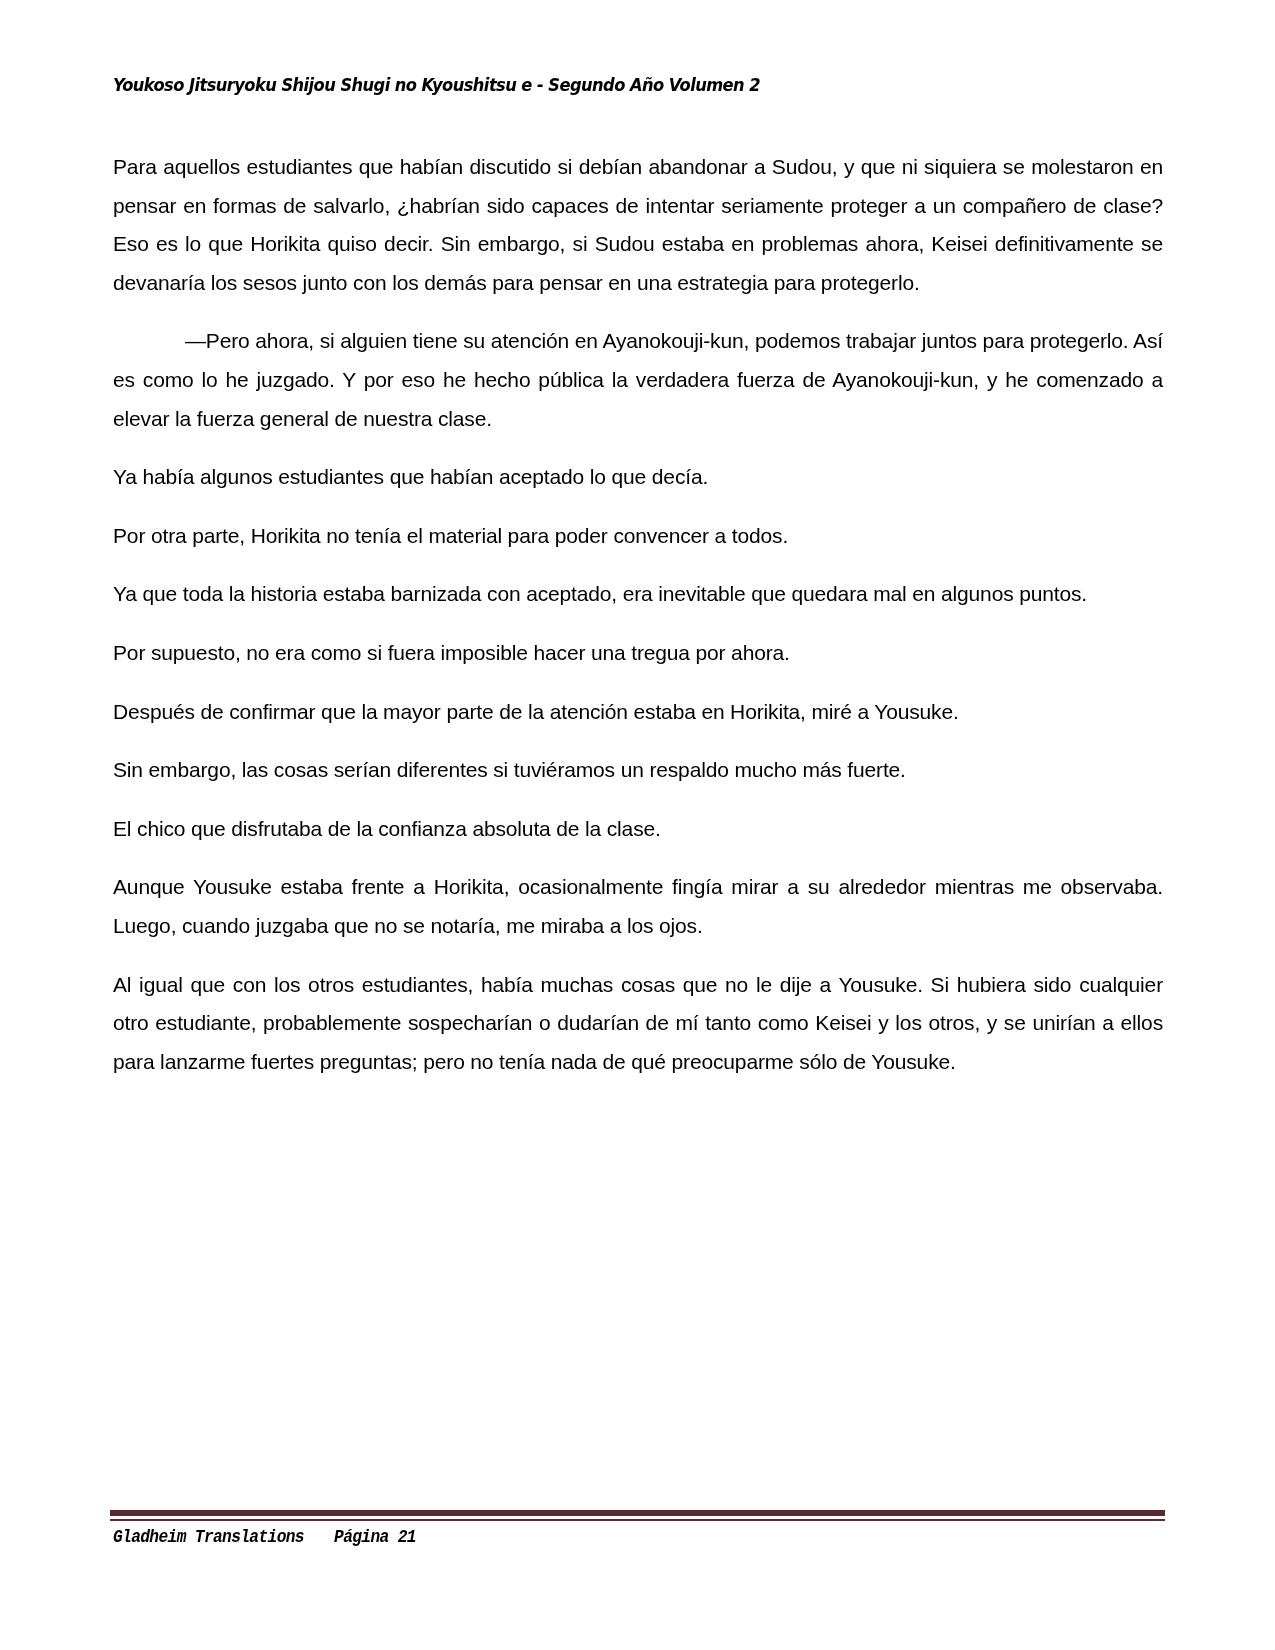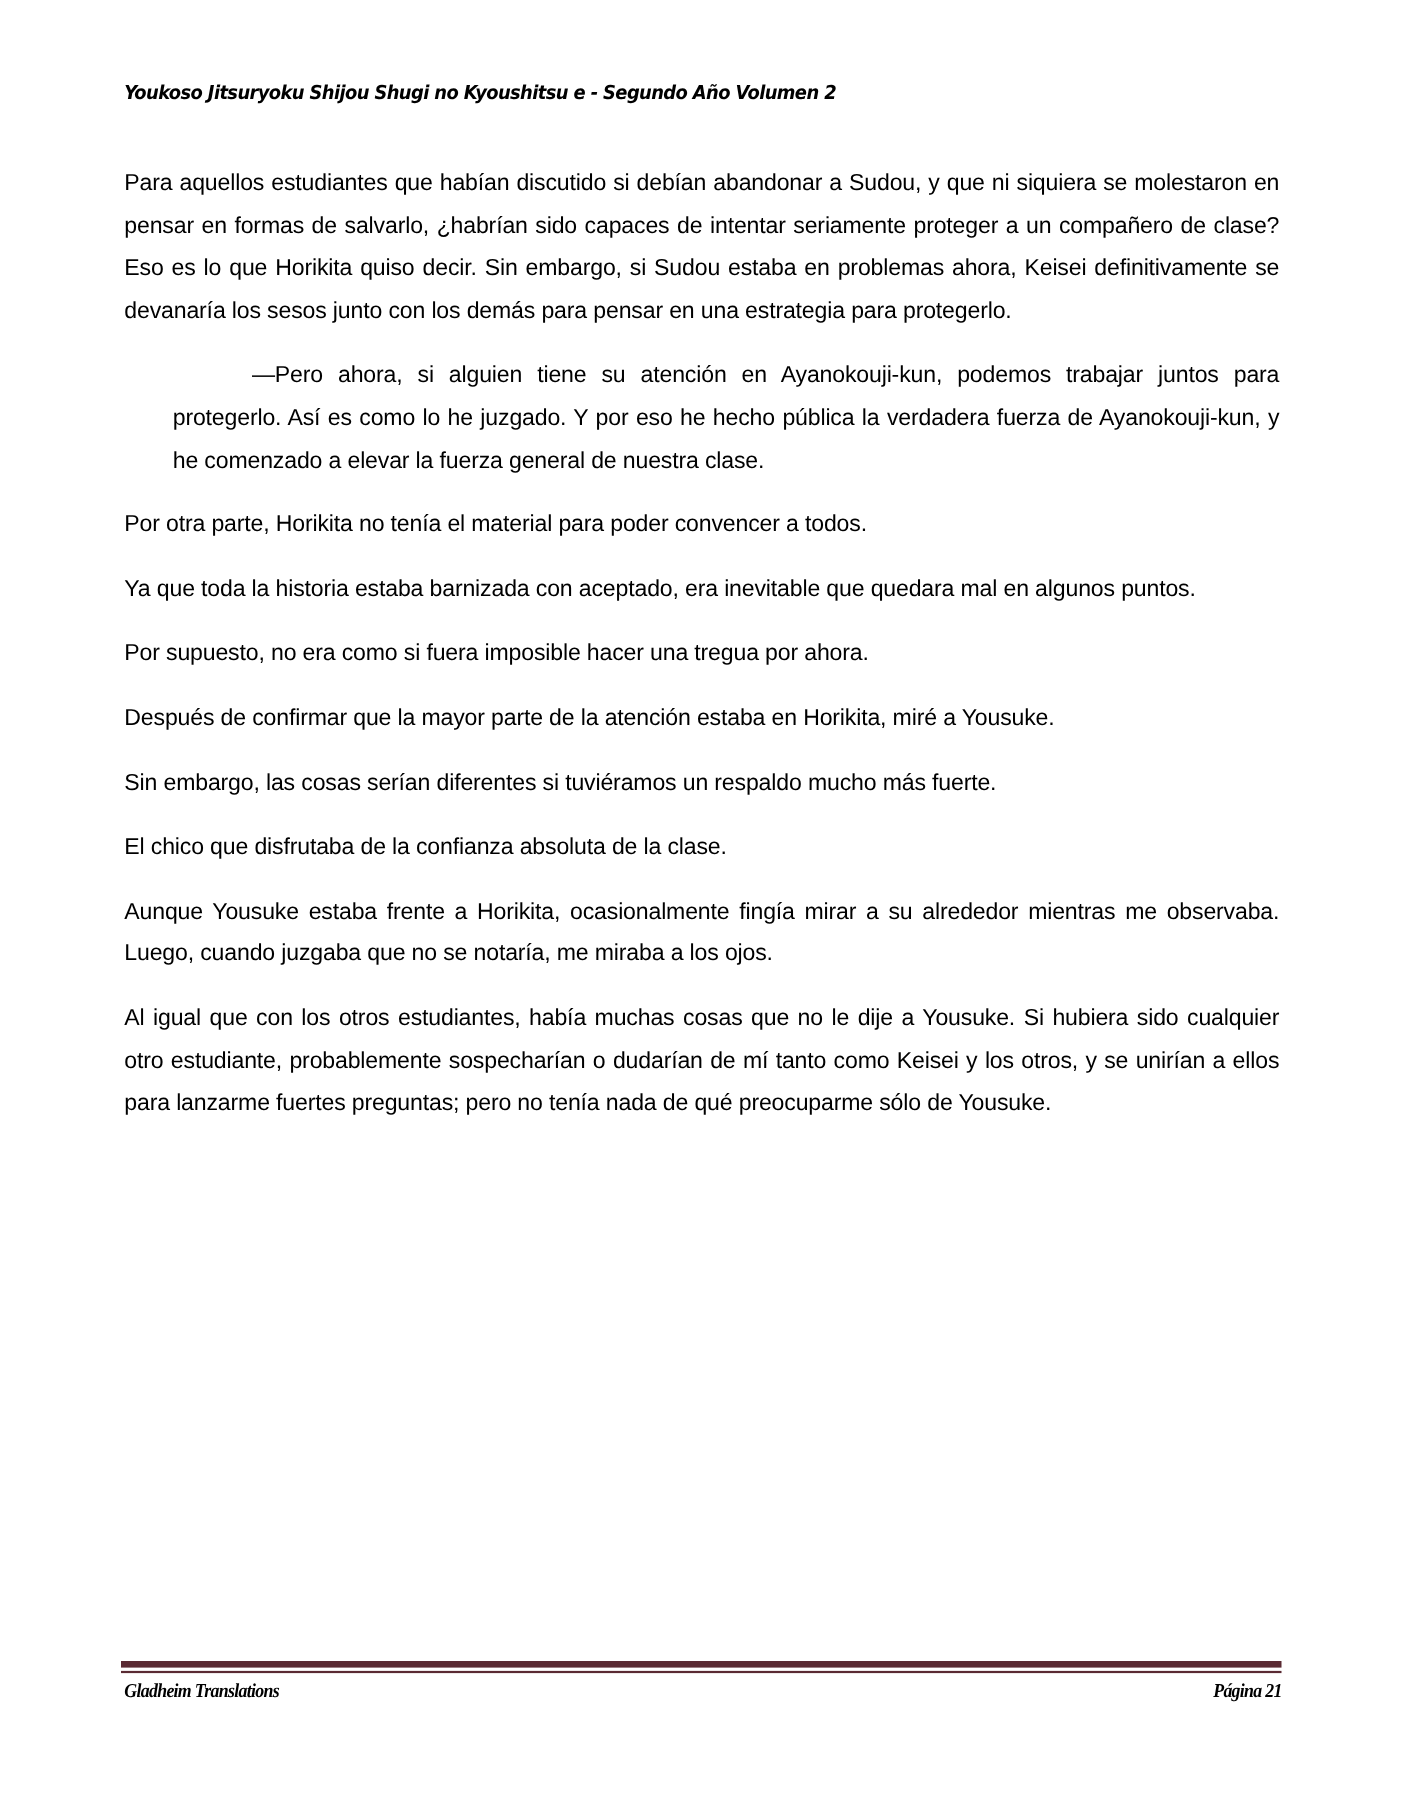--- a/index.html
+++ b/index.html
@@ -39,21 +39,20 @@
       line-height: 38.6px;
     }
     .body-text p {
       margin: 0 0 20px 0;
       text-align: justify;
       text-align-last: left;
       letter-spacing: -0.15px;
     }
     .body-text p.indent {
       text-indent: 72px;
-      margin-left: 44px;
     }
     .footer-rule-thick {
       position: absolute;
       left: 110px;
       top: 1510px;
       width: 1055px;
       height: 6px;
       background: #5a2a33;
     }
     .footer-rule-thin {
@@ -63,22 +62,22 @@
       width: 1055px;
       height: 2px;
       background: #5a2a33;
     }
     .page-footer {
       position: absolute;
       left: 113px;
       top: 1524px;
       width: 1052px;
       display: flex;
-      justify-content: space-between;
-      font-family: Liberation Serif, serif;
+      justify-content: flex-start;
+      font-family: Liberation Mono, monospace;
       font-weight: bold;
       font-style: italic;
       font-size: 18px;
       letter-spacing: -0.7px;
       line-height: 26px;
     }
     .page-footer span {
       display: inline-block;
     }
     .footer-left {
@@ -91,20 +90,21 @@
     }
   </style>
 </head>
 <body>
 
 <div class="page-header">Youkoso Jitsuryoku Shijou Shugi no Kyoushitsu e - Segundo Año Volumen 2</div>
 
 <div class="body-text">
   <p>Para aquellos estudiantes que habían discutido si debían abandonar a Sudou, y que ni siquiera se molestaron en pensar en formas de salvarlo, ¿habrían sido capaces de intentar seriamente proteger a un compañero de clase? Eso es lo que Horikita quiso decir. Sin embargo, si Sudou estaba en problemas ahora, Keisei definitivamente se devanaría los sesos junto con los demás para pensar en una estrategia para protegerlo.</p>
   <p class="indent">—Pero ahora, si alguien tiene su atención en Ayanokouji-kun, podemos trabajar juntos para protegerlo. Así es como lo he juzgado. Y por eso he hecho pública la verdadera fuerza de Ayanokouji-kun, y he comenzado a elevar la fuerza general de nuestra clase.</p>
+  <p>Ya había algunos estudiantes que habían aceptado lo que decía.</p>
   <p>Por otra parte, Horikita no tenía el material para poder convencer a todos.</p>
   <p>Ya que toda la historia estaba barnizada con aceptado, era inevitable que quedara mal en algunos puntos.</p>
   <p>Por supuesto, no era como si fuera imposible hacer una tregua por ahora.</p>
   <p>Después de confirmar que la mayor parte de la atención estaba en Horikita, miré a Yousuke.</p>
   <p>Sin embargo, las cosas serían diferentes si tuviéramos un respaldo mucho más fuerte.</p>
   <p>El chico que disfrutaba de la confianza absoluta de la clase.</p>
   <p>Aunque Yousuke estaba frente a Horikita, ocasionalmente fingía mirar a su alrededor mientras me observaba. Luego, cuando juzgaba que no se notaría, me miraba a los ojos.</p>
   <p>Al igual que con los otros estudiantes, había muchas cosas que no le dije a Yousuke. Si hubiera sido cualquier otro estudiante, probablemente sospecharían o dudarían de mí tanto como Keisei y los otros, y se unirían a ellos para lanzarme fuertes preguntas; pero no tenía nada de qué preocuparme sólo de Yousuke.</p>
 </div>
 

